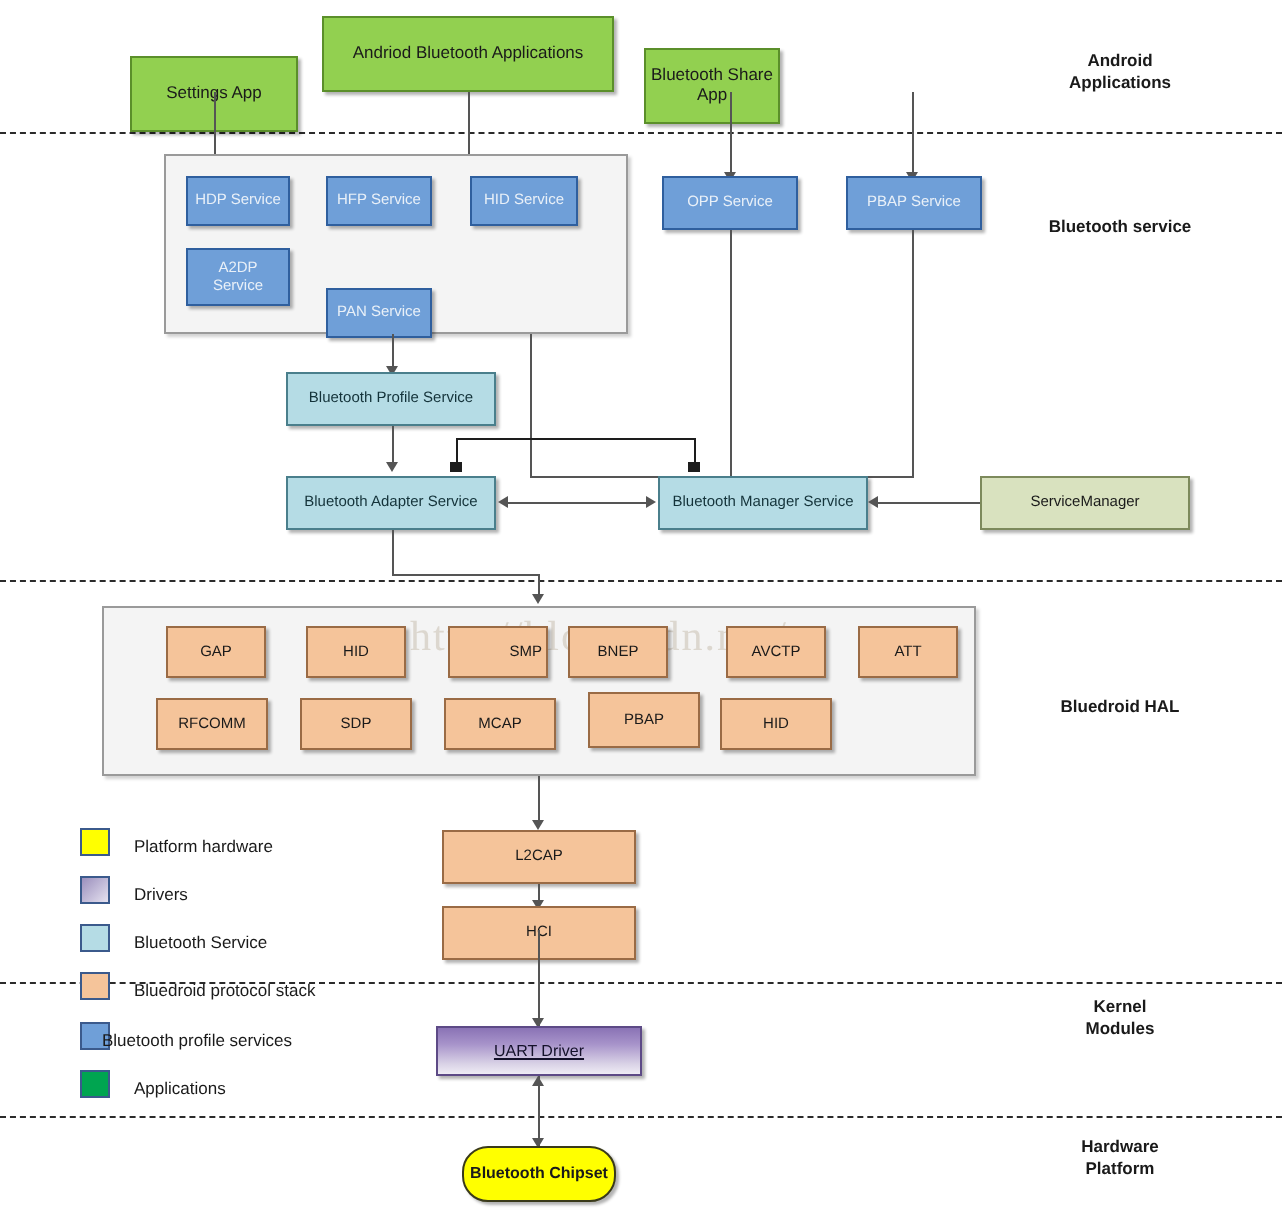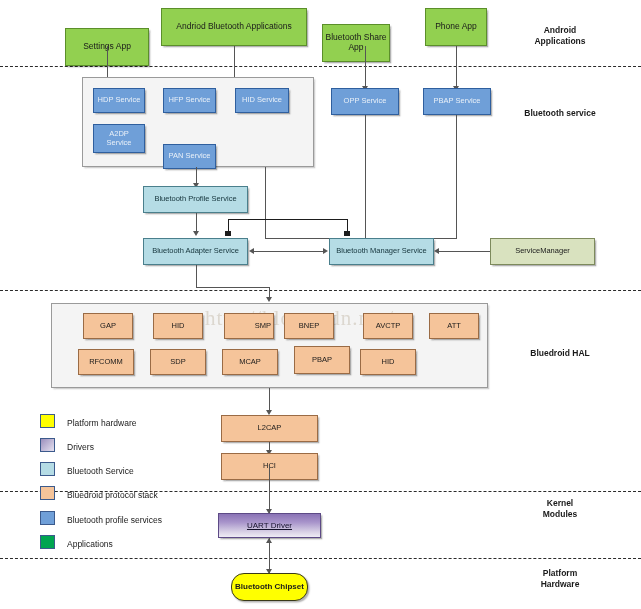--- a/index.html
+++ b/index.html
@@ -63,35 +63,32 @@
     <div>Android</div>
     <div>Applications</div>
   </div>
   <div class="sec-label" style="left:490px;top:108px;width:140px;">Bluetooth service</div>
   <div class="sec-label" style="left:490px;top:348px;width:140px;">Bluedroid HAL</div>
   <div class="sec-label" style="left:490px;top:498px;width:140px;">
     <div>Kernel</div>
     <div>Modules</div>
   </div>
   <div class="sec-label" style="left:490px;top:568px;width:140px;">
+    <div>Hardware</div>
     <div>Platform</div>
-    <div>Hardware</div>
   </div>
 
   <div class="box app" style="left:65px;top:8px;width:84px;height:38px;margin-top:20px;">
       <span>Settings App</span>
     </div>
   <div class="box app" style="left:161px;top:8px;width:146px;height:38px;">
       <span>Andriod Bluetooth Applications</span>
     </div>
   <div class="box app" style="left:322px;top:8px;width:68px;height:38px;margin-top:16px;">
       <span>Bluetooth Share App</span>
-    </div>
-  <div class="box app" style="left:425px;top:8px;width:62px;height:38px;">
-      <span>Phone App</span>
     </div>
 
   <div class="line vline" style="left:107px;top:46px;height:42px;"></div>
   <div class="arrow arr-down" style="left:103.5px;top:86px;"></div>
 
   <div class="line vline" style="left:234px;top:46px;height:42px;"></div>
   <div class="arrow arr-down" style="left:230.5px;top:86px;"></div>
 
   <div class="line vline" style="left:365px;top:46px;height:42px;"></div>
   <div class="arrow arr-down" style="left:361.5px;top:86px;"></div>
@@ -241,18 +238,18 @@
   <div class="legend-sw" style="left:40px;top:438px;background:linear-gradient(135deg,#9b8fbd,#e6e2f0);"></div>
   <div class="legend-tx" style="left:67px;top:442px;">Drivers</div>
 
   <div class="legend-sw" style="left:40px;top:462px;background:#b5dce5;"></div>
   <div class="legend-tx" style="left:67px;top:466px;">Bluetooth Service</div>
 
   <div class="legend-sw" style="left:40px;top:486px;background:#f5c49a;"></div>
   <div class="legend-tx" style="left:67px;top:490px;">Bluedroid protocol stack</div>
 
   <div class="legend-sw" style="left:40px;top:511px;background:#6f9fd8;"></div>
-  <div class="legend-tx" style="left:67px;top:515px;">Bluetooth profile services</div>
+  <div class="legend-tx" style="left:51px;top:515px;">Bluetooth profile services</div>
 
   <div class="legend-sw" style="left:40px;top:535px;background:#00a550;"></div>
   <div class="legend-tx" style="left:67px;top:539px;">Applications</div>
 
 </div>
 
 </body></html>

